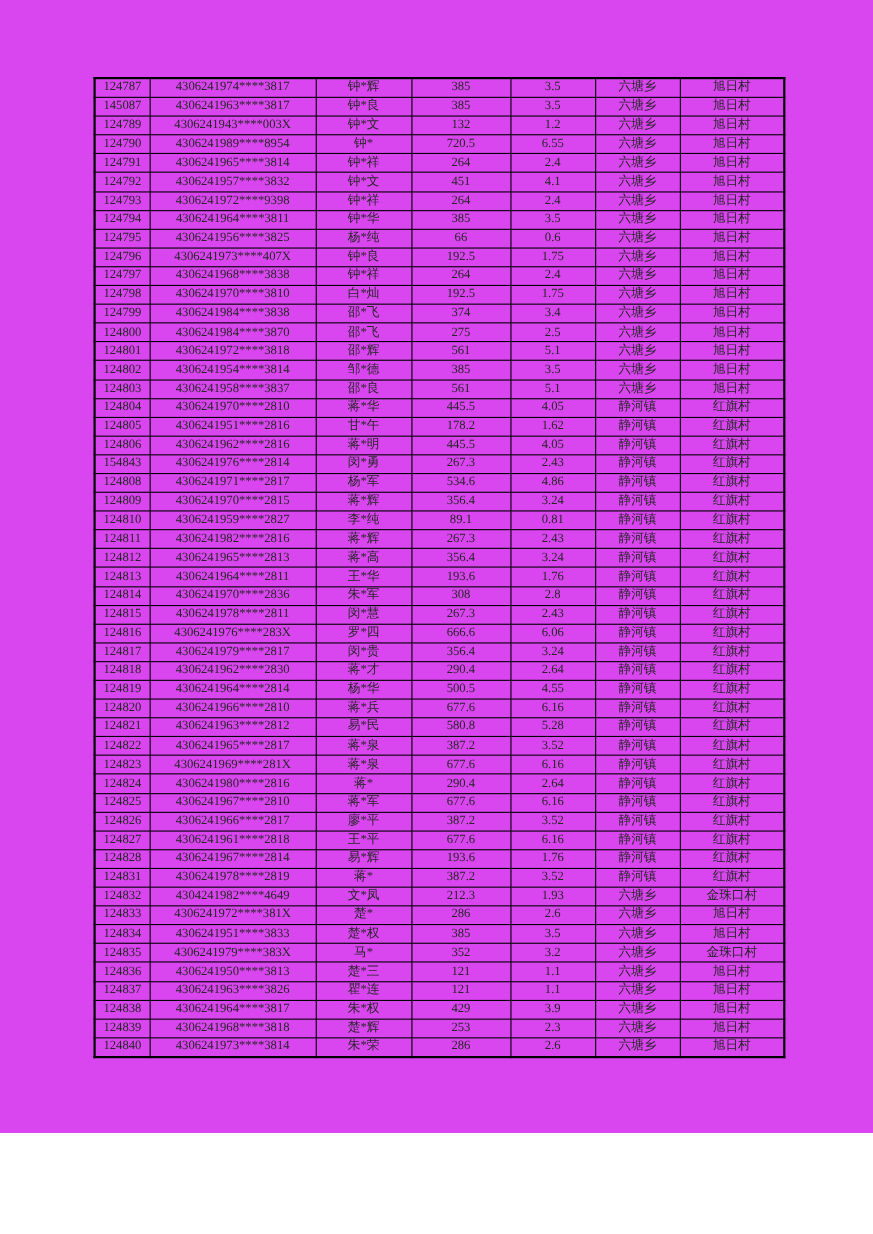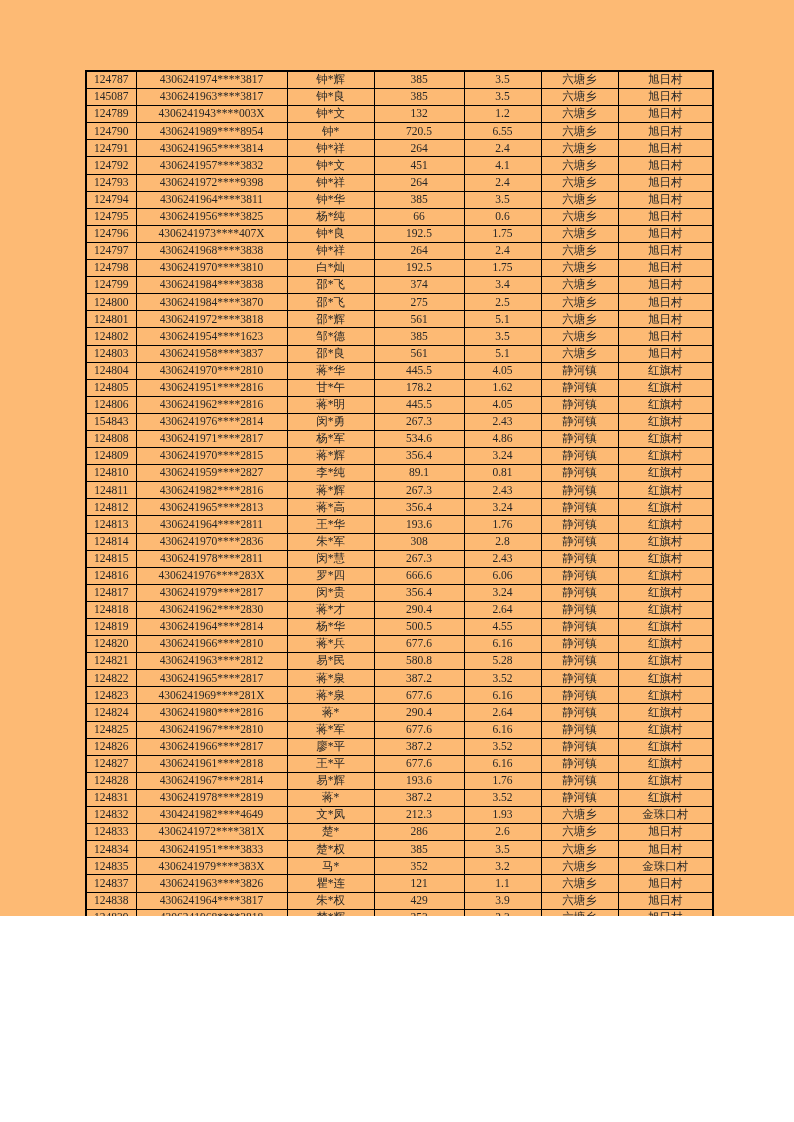--- a/index.html
+++ b/index.html
@@ -3,22 +3,22 @@
 <meta charset="utf-8">
 <style>
   html, body {
     margin: 0;
     padding: 0;
     background: #ffffff;
   }
   .page {
     position: relative;
     width: 794px;
-    height: 916px;
-    background: #fdba74;
+    height: 1030px;
+    background: #d946ef;
     overflow: hidden;
     font-family: "Liberation Serif", "DejaVu Serif", serif;
   }
   table.grid {
     position: absolute;
     left: 85px;
     top: 70px;
     width: 627px;
     border-collapse: collapse;
     table-layout: fixed;
@@ -189,21 +189,21 @@
           <td>124801</td>
           <td>4306241972****3818</td>
           <td>邵*辉</td>
           <td>561</td>
           <td>5.1</td>
           <td>六塘乡</td>
           <td>旭日村</td>
         </tr>
         <tr>
           <td>124802</td>
-          <td>4306241954****1623</td>
+          <td>4306241954****3814</td>
           <td>邹*德</td>
           <td>385</td>
           <td>3.5</td>
           <td>六塘乡</td>
           <td>旭日村</td>
         </tr>
         <tr>
           <td>124803</td>
           <td>4306241958****3837</td>
           <td>邵*良</td>
@@ -476,20 +476,29 @@
         <tr>
           <td>124835</td>
           <td>4306241979****383X</td>
           <td>马*</td>
           <td>352</td>
           <td>3.2</td>
           <td>六塘乡</td>
           <td>金珠口村</td>
         </tr>
         <tr>
+          <td>124836</td>
+          <td>4306241950****3813</td>
+          <td>楚*三</td>
+          <td>121</td>
+          <td>1.1</td>
+          <td>六塘乡</td>
+          <td>旭日村</td>
+        </tr>
+        <tr>
           <td>124837</td>
           <td>4306241963****3826</td>
           <td>瞿*连</td>
           <td>121</td>
           <td>1.1</td>
           <td>六塘乡</td>
           <td>旭日村</td>
         </tr>
         <tr>
           <td>124838</td>

